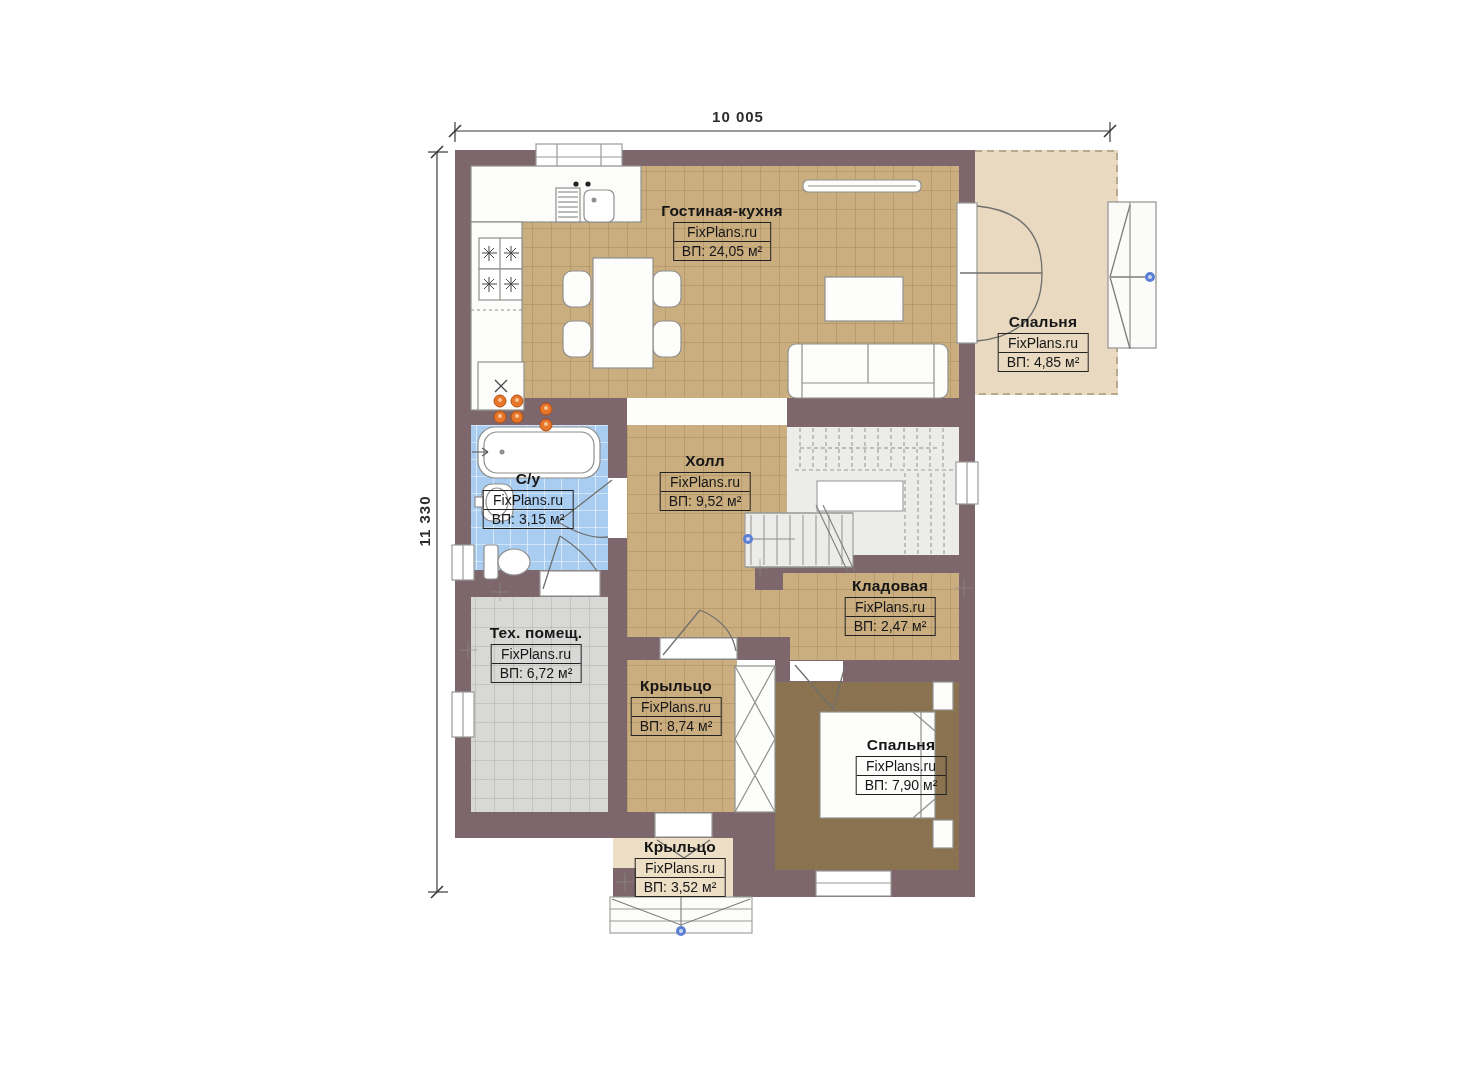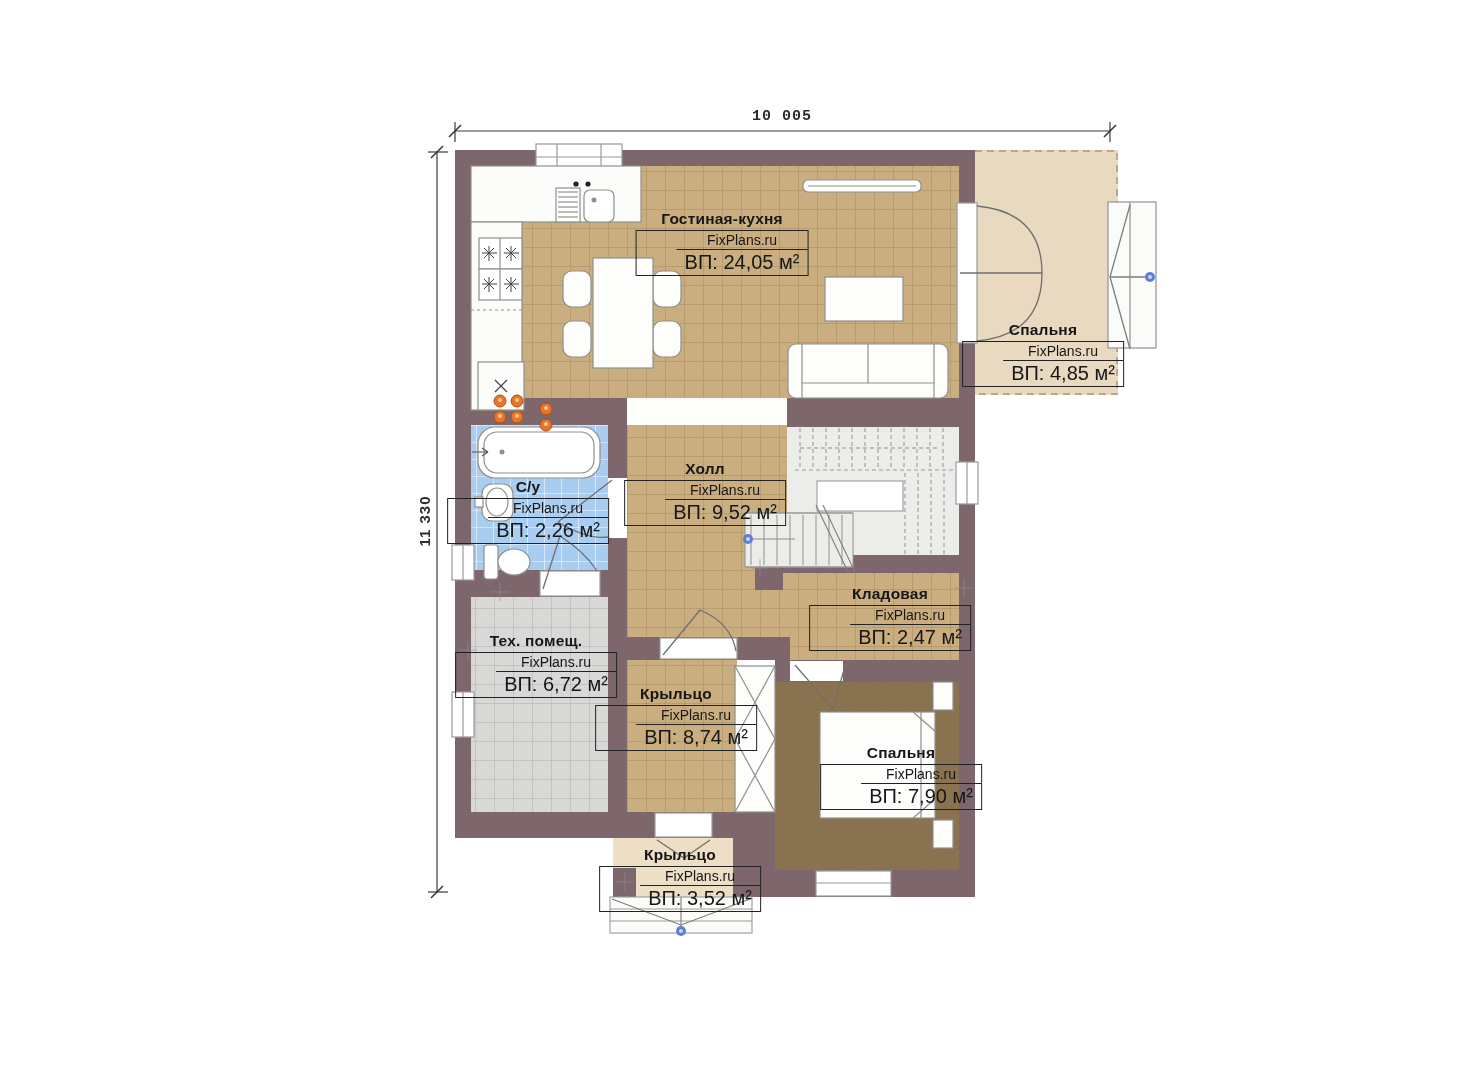--- a/index.html
+++ b/index.html
@@ -1,25 +1,25 @@
 <!DOCTYPE html>
 <html><head>
 <meta charset="utf-8">
 <style>
   html,body{margin:0;padding:0;background:#ffffff;}
   #stage{position:relative;width:1474px;height:1080px;background:#ffffff;overflow:hidden;
          font-family:"Liberation Sans", sans-serif;}
   #plan-svg{position:absolute;left:0;top:0;}
   .room-label{position:absolute;transform:translateX(-50%);text-align:center;z-index:5;color:#161616;}
-  .room-name{font-size:15.5px;font-weight:bold;white-space:nowrap;margin-bottom:2px;letter-spacing:.2px;margin-top:8px;}
-  .room-box{display:inline-block;border:1.4px solid #222;background:transparent;padding-left:40px;}
+  .room-name{font-size:15.5px;font-weight:bold;white-space:nowrap;margin-bottom:2px;letter-spacing:.2px;}
+  .room-box{display:inline-block;border:1.4px solid #222;background:transparent;}
   .room-brand{font-size:14px;padding:1px 8px;border-bottom:1.4px solid #222;white-space:nowrap;}
-  .room-area{font-size:20px;padding:1px 8px;white-space:nowrap;}
+  .room-area{font-size:14px;padding:1px 8px;white-space:nowrap;}
   .dim-label{position:absolute;font-size:15px;font-weight:bold;color:#2c2c2c;letter-spacing:1px;z-index:4;}
-  #dim-top{left:782px;top:108px;transform:translateX(-50%);font-family:Liberation Mono, monospace;}
+  #dim-top{left:738px;top:108px;transform:translateX(-50%);}
   #dim-left{left:424px;top:521px;transform:translate(-50%,-50%) rotate(-90deg);}
 </style>
 </head>
 <body>
 
 <div id="stage">
 
 <svg id="plan-svg" width="1474" height="1080" viewBox="0 0 1474 1080">
   <defs>
     <pattern id="patTan" width="19" height="19" patternUnits="userSpaceOnUse">
@@ -341,21 +341,21 @@
   <div class="room-box">
     <div class="room-brand">FixPlans.ru</div>
     <div class="room-area">ВП: 4,85 м²</div>
   </div>
 </div>
 
 <div class="room-label" style="left:528px;top:470px">
   <div class="room-name">С/у</div>
   <div class="room-box">
     <div class="room-brand">FixPlans.ru</div>
-    <div class="room-area">ВП: 2,26 м²</div>
+    <div class="room-area">ВП: 3,15 м²</div>
   </div>
 </div>
 
 <div class="room-label" style="left:705px;top:452px">
   <div class="room-name">Холл</div>
   <div class="room-box">
     <div class="room-brand">FixPlans.ru</div>
     <div class="room-area">ВП: 9,52 м²</div>
   </div>
 </div>

